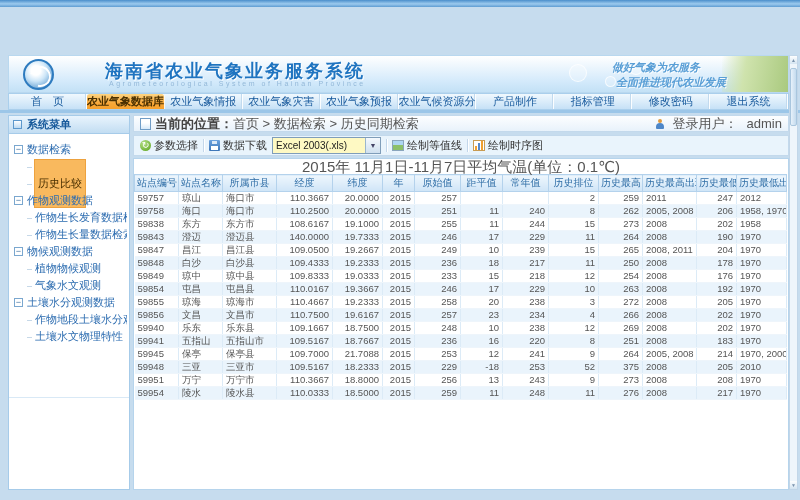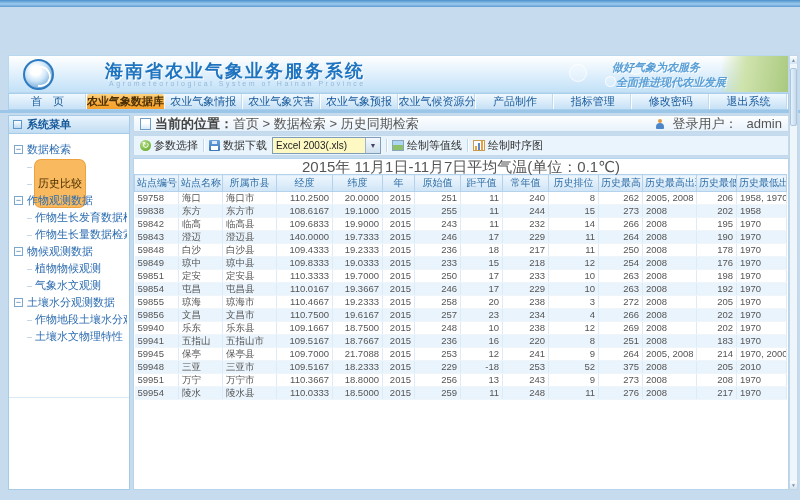--- a/index.html
+++ b/index.html
@@ -40,21 +40,21 @@
     border-bottom:1px solid #a6cbe9;color:#185a9b;font-weight:bold;font-size:11px;line-height:17px;padding-left:18px;}
   .sb-head-icon{position:absolute;left:4px;top:4px;width:9px;height:9px;border:1px solid #5d98cc;
     background:linear-gradient(#ffffff,#bcd9f1);box-sizing:border-box;}
   .tree{padding:7px 2px 0 5px;font-size:11px;color:#2c6cb0;}
   .tg-row{height:17px;display:flex;align-items:center;gap:4px;cursor:pointer;}
   .box-icon{width:9px;height:9px;border:1px solid #7aa7cf;background:#fff;color:#41729f;
     font-size:9px;line-height:7px;text-align:center;box-sizing:border-box;flex:0 0 auto;}
   .t-item{height:17px;display:flex;align-items:center;padding-left:13px;cursor:pointer;}
   .t-item .dash{color:#a9c4dc;margin-right:3px;font-size:9px;}
   .t-item .lbl{white-space:nowrap;overflow:hidden;}
-  .t-item.selected .lbl{background:#f9b95e;color:#4a3000;border-radius:6px;padding:16px 3px;
+  .t-item.selected .lbl{background:#f9b95e;color:#4a3000;border-radius:0;padding:16px 3px;
     box-shadow:0 0 0 1px #eda23f;}
   .sb-div{position:absolute;left:0;right:0;top:281px;border-top:1px solid #d9e9f6;}
   
   .crumb{position:absolute;left:133px;top:115px;width:656px;height:17px;box-sizing:border-box;
     background:linear-gradient(#fdfeff,#e8f2fb);border:1px solid #c3d9ec;font-size:13px;line-height:15px;
     color:#555;display:flex;align-items:center;padding:0 6px;}
   .icon-crumb{width:9px;height:10px;border:1px solid #6f9cc6;background:linear-gradient(#fff 40%,#d7e9f8);
     margin-right:4px;flex:0 0 auto;}
   .crumb b{color:#444;font-weight:bold;}
   .crumb .right{margin-left:auto;display:flex;align-items:center;gap:9px;}
@@ -279,20 +279,36 @@
               <th>常年值</th>
               <th>历史排位</th>
               <th>历史最高</th>
               <th>历史最高出现年份</th>
               <th>历史最低</th>
               <th>历史最低出现年份</th>
             </tr>
           </thead>
         <tbody id="tbody">
             <tr>
+              <td>59757</td>
+              <td>琼山</td>
+              <td>海口市</td>
+              <td>110.3667</td>
+              <td>20.0000</td>
+              <td>2015</td>
+              <td>257</td>
+              <td></td>
+              <td></td>
+              <td>2</td>
+              <td>259</td>
+              <td>2011</td>
+              <td>247</td>
+              <td>2012</td>
+            </tr>
+            <tr>
               <td>59758</td>
               <td>海口</td>
               <td>海口市</td>
               <td>110.2500</td>
               <td>20.0000</td>
               <td>2015</td>
               <td>251</td>
               <td>11</td>
               <td>240</td>
               <td>8</td>
@@ -311,52 +327,52 @@
               <td>255</td>
               <td>11</td>
               <td>244</td>
               <td>15</td>
               <td>273</td>
               <td>2008</td>
               <td>202</td>
               <td>1958</td>
             </tr>
             <tr>
-              <td>59842</td>
-              <td>临高</td>
-              <td>临高县</td>
-              <td>109.6833</td>
-              <td>19.9000</td>
-              <td>2015</td>
-              <td>243</td>
-              <td>11</td>
-              <td>232</td>
-              <td>14</td>
-              <td>266</td>
-              <td>2008</td>
-              <td>195</td>
-              <td>1970</td>
-            </tr>
-            <tr>
               <td>59843</td>
               <td>澄迈</td>
               <td>澄迈县</td>
               <td>140.0000</td>
               <td>19.7333</td>
               <td>2015</td>
               <td>246</td>
               <td>17</td>
               <td>229</td>
               <td>11</td>
               <td>264</td>
               <td>2008</td>
               <td>190</td>
               <td>1970</td>
             </tr>
             <tr>
+              <td>59847</td>
+              <td>昌江</td>
+              <td>昌江县</td>
+              <td>109.0500</td>
+              <td>19.2667</td>
+              <td>2015</td>
+              <td>249</td>
+              <td>10</td>
+              <td>239</td>
+              <td>15</td>
+              <td>265</td>
+              <td>2008, 2011</td>
+              <td>204</td>
+              <td>1970</td>
+            </tr>
+            <tr>
               <td>59848</td>
               <td>白沙</td>
               <td>白沙县</td>
               <td>109.4333</td>
               <td>19.2333</td>
               <td>2015</td>
               <td>236</td>
               <td>18</td>
               <td>217</td>
               <td>11</td>
@@ -372,36 +388,20 @@
               <td>109.8333</td>
               <td>19.0333</td>
               <td>2015</td>
               <td>233</td>
               <td>15</td>
               <td>218</td>
               <td>12</td>
               <td>254</td>
               <td>2008</td>
               <td>176</td>
-              <td>1970</td>
-            </tr>
-            <tr>
-              <td>59851</td>
-              <td>定安</td>
-              <td>定安县</td>
-              <td>110.3333</td>
-              <td>19.7000</td>
-              <td>2015</td>
-              <td>250</td>
-              <td>17</td>
-              <td>233</td>
-              <td>10</td>
-              <td>263</td>
-              <td>2008</td>
-              <td>198</td>
               <td>1970</td>
             </tr>
             <tr>
               <td>59854</td>
               <td>屯昌</td>
               <td>屯昌县</td>
               <td>110.0167</td>
               <td>19.3667</td>
               <td>2015</td>
               <td>246</td>

